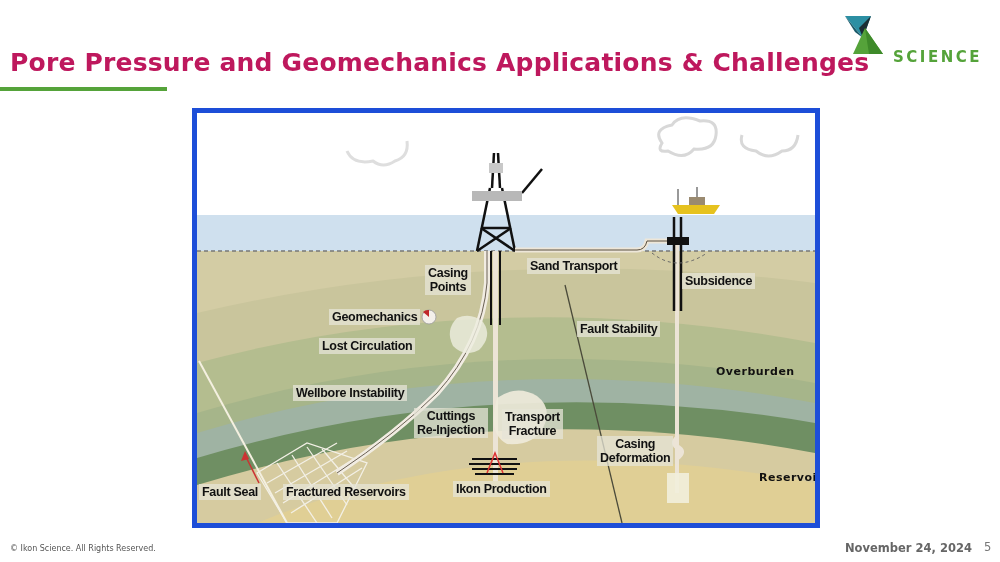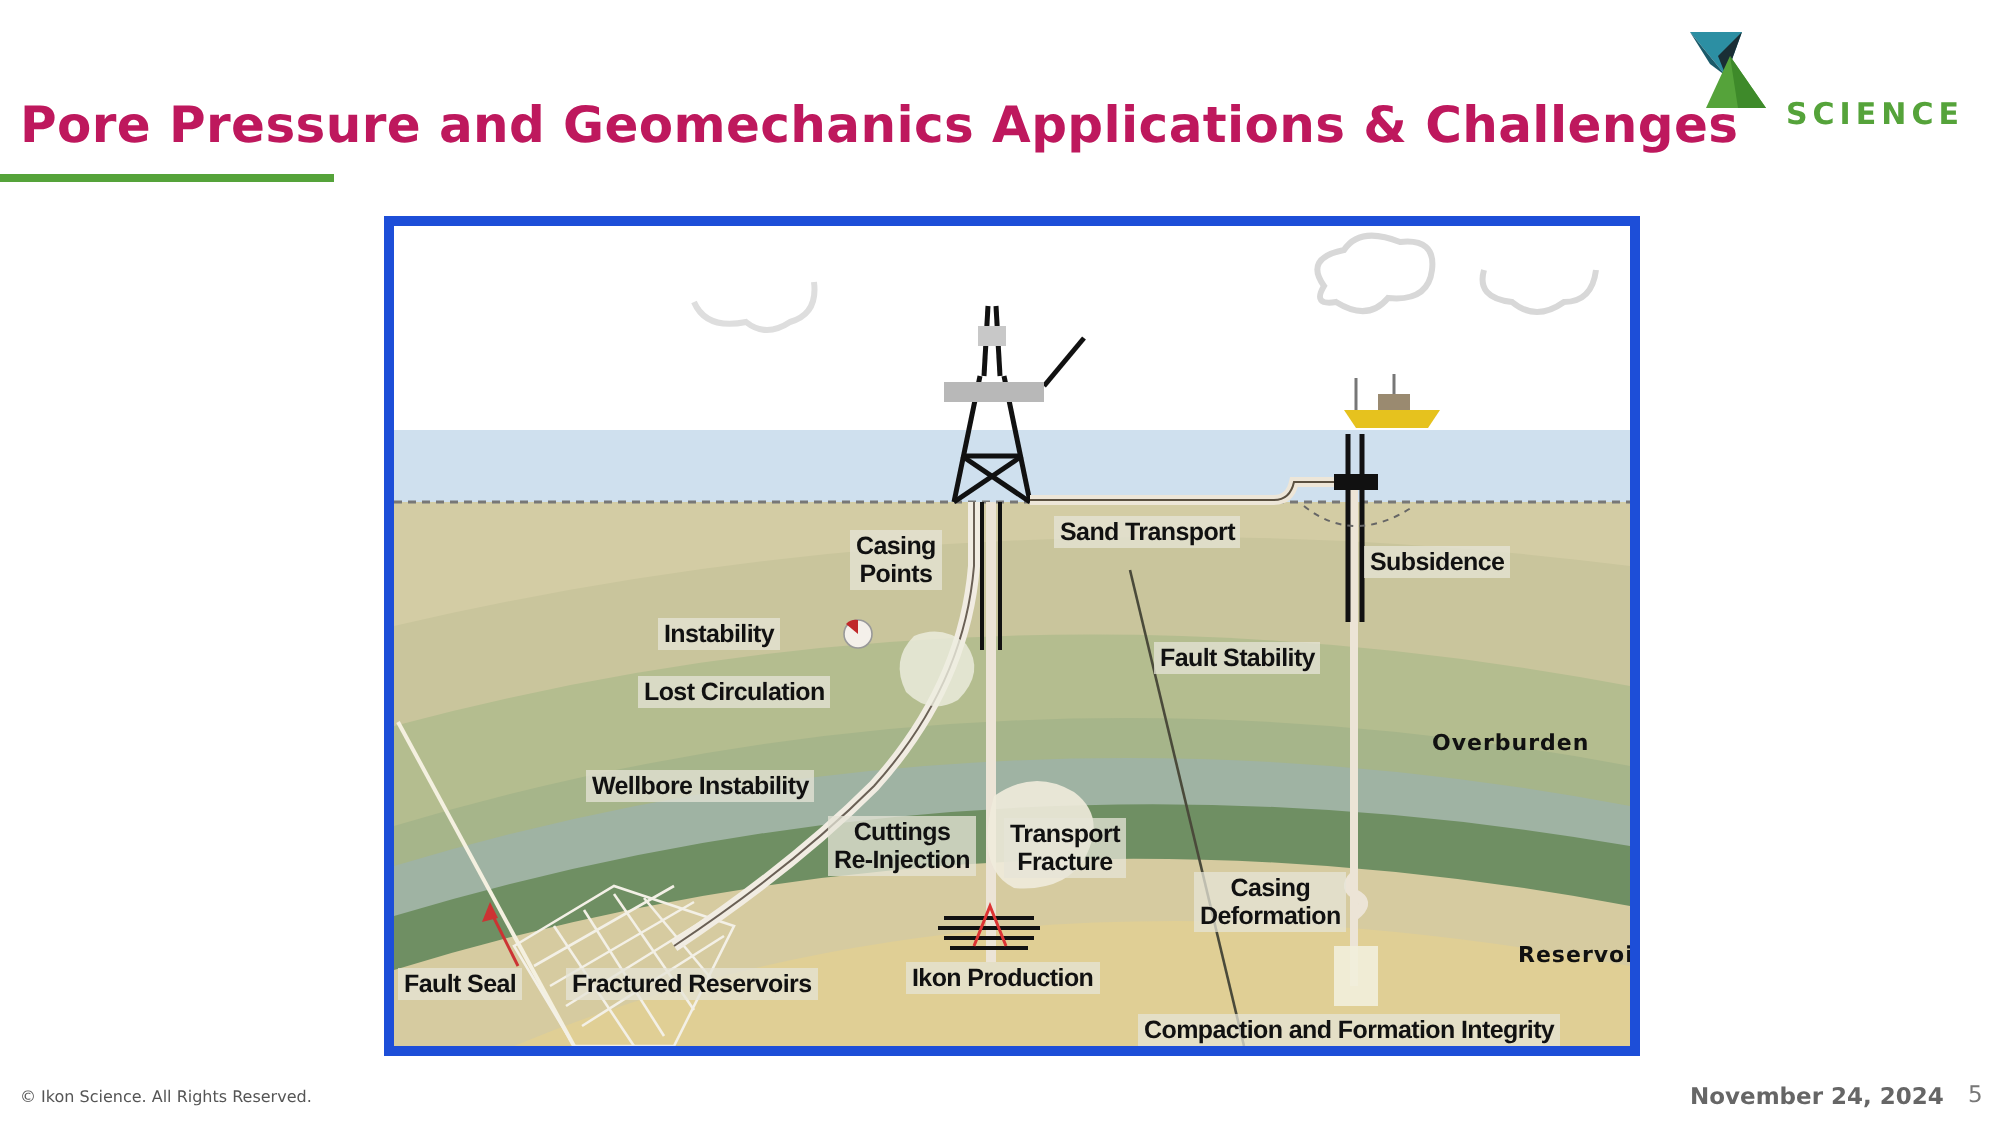--- a/index.html
+++ b/index.html
@@ -128,39 +128,38 @@
     <circle cx="232" cy="204" r="7" fill="#f4f0ea" stroke="#999" stroke-width="0.8"></circle>
     <path d="M232,204 L226,199 A7,7 0 0 1 232,197 Z" fill="#c0282a"></path>
   </svg>
 
   <div class="lbl center" style="left:228px;top:152px;">
     <div>Casing</div>
     <div>Points</div>
   </div>
   <div class="lbl" style="left:330px;top:145px;">Sand Transport</div>
   <div class="lbl" style="left:485px;top:160px;">Subsidence</div>
-  <div class="lbl" style="left:132px;top:196px;">Instability</div>
+  <div class="lbl" style="left:132px;top:196px;">Geomechanics</div>
   <div class="lbl" style="left:122px;top:225px;">Lost Circulation</div>
   <div class="lbl" style="left:380px;top:208px;">Fault Stability</div>
   <div class="lbl plain" style="left:516px;top:251px;">Overburden</div>
   <div class="lbl" style="left:96px;top:272px;">Wellbore Instability</div>
   <div class="lbl center" style="left:217px;top:295px;">
     <div>Cuttings</div>
     <div>Re-Injection</div>
   </div>
   <div class="lbl center" style="left:305px;top:296px;">
     <div>Transport</div>
     <div>Fracture</div>
   </div>
   <div class="lbl center" style="left:400px;top:323px;">
     <div>Casing</div>
     <div>Deformation</div>
   </div>
   <div class="lbl plain" style="left:514px;top:357px;margin-left:45px;">Reservoir</div>
   <div class="lbl" style="left:2px;top:371px;">Fault Seal</div>
   <div class="lbl" style="left:86px;top:371px;">Fractured Reservoirs</div>
   <div class="lbl" style="left:256px;top:368px;">Ikon Production</div>
-  <div class="lbl" style="left:372px;top:394px;">Compaction and Formation Integrity</div>
 </div>
 
 <div class="footer-left">© Ikon Science. All Rights Reserved.</div>
 <div class="footer-date">November 24, 2024</div>
 <div class="footer-page">5</div>
 
 </body></html>

